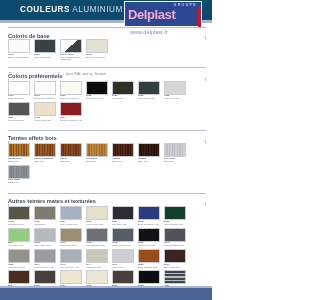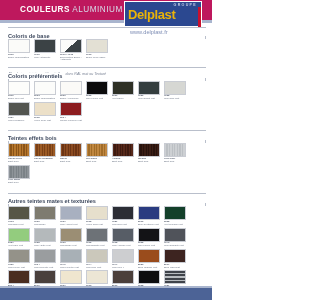--- a/index.html
+++ b/index.html
@@ -8,21 +8,21 @@
     font-family: "Liberation Sans", sans-serif;
     background:#ffffff;
     overflow:hidden;
     position:relative;
   }
   #page { width:212px; height:300px; position:relative; background:#fff; }
 
   
   .header {
     position:absolute; left:0; top:0; width:236px; height:20px;
-    background:#be185d;
+    background:#0c4a6e;
   }
   .header-title {
     position:absolute; left:20px; top:5px;
     font-size:8.2px; letter-spacing:0.5px; color:#ffffff;
     white-space:nowrap;
   }
   .header-title b { font-weight:bold; }
   .header-title span { font-weight:normal; color:#d7dcea; }
 
   .header-rule {
@@ -38,21 +38,21 @@
   .logo-box {
     position:absolute; left:0; top:0; width:78px; height:26px;
     background:#2b4890; border:1px solid #ffffff;
   }
   .logo-groupe {
     position:absolute; right:4px; top:1px;
     font-size:3.6px; letter-spacing:1.3px; color:#c3cbe4; font-weight:bold;
   }
   .logo-name {
     position:absolute; left:3px; top:6px;
-    font-size:13px; font-weight:bold; color:#eab308;
+    font-size:13px; font-weight:bold; color:#f9a8d4;
     letter-spacing:-0.4px; line-height:13px;
   }
   .logo-accent {
     position:absolute; right:0; top:5px; width:3px; height:20px;
     background:#c8102e;
   }
   .logo-url {
     position:absolute; left:6px; top:28px;
     font-size:5.6px; color:#7f8eb5;
   }

